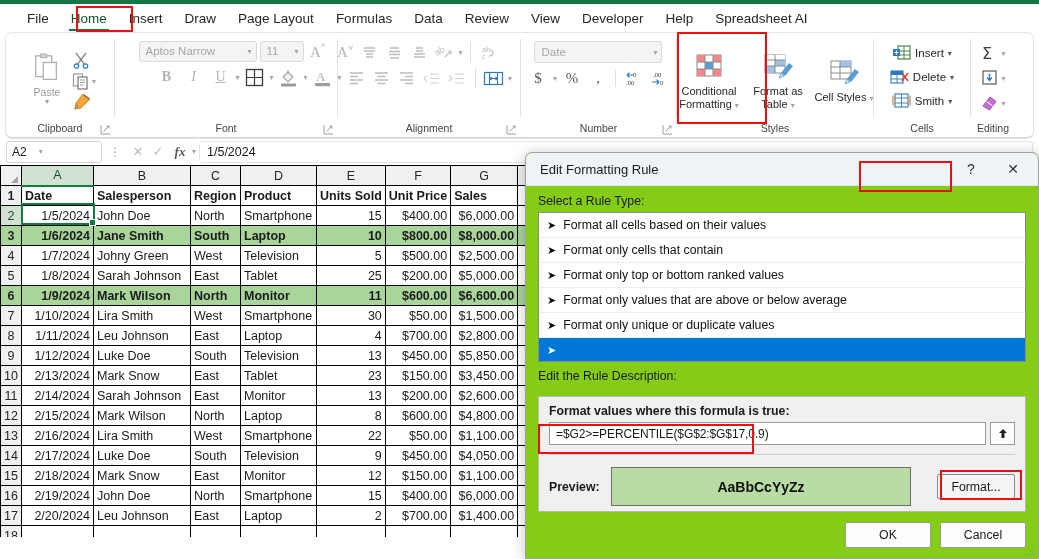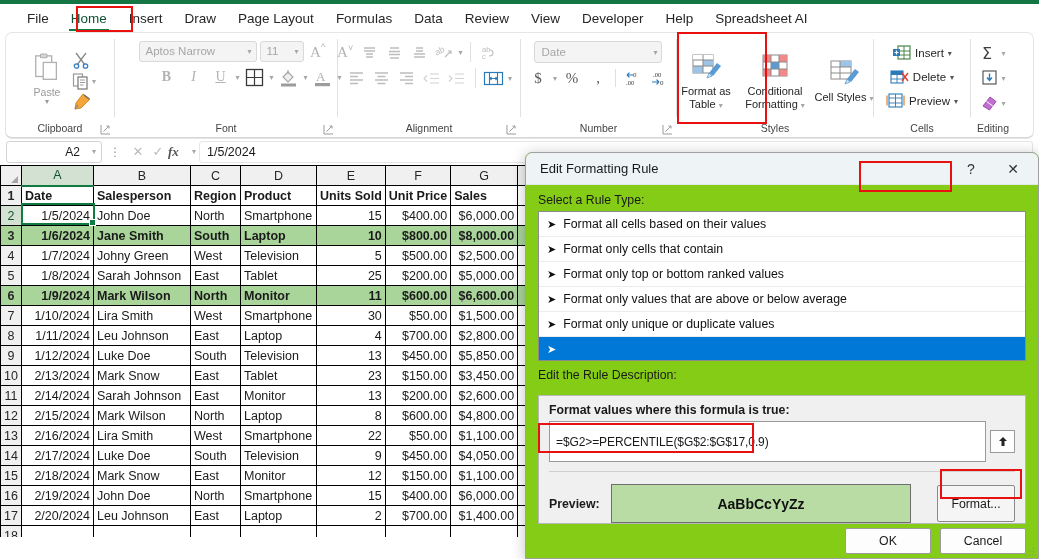--- a/index.html
+++ b/index.html
@@ -121,26 +121,26 @@
   .edit-body{ display:flex; flex-direction:column; gap:3px; padding-top:5px;}
   .editrow{ display:flex; align-items:center; gap:2px; height:22px;}
 
   
   .formulabar{
     height:27px; display:flex; align-items:center; gap:0; padding:2px 6px;
     background:#fff;
   }
   .namebox{
     width:96px; height:22px; border:1px solid #d4d4d4; border-radius:3px;
-    display:flex; align-items:center; justify-content:flex-end;
+    display:flex; align-items:center; justify-content:flex-start;
     padding:0 5px; font-size:12px; background:#fff;gap:12px;
   }
   .fb-sep{ color:#9a9a9a; font-size:12px; padding:0 7px; }
   .fb-ic{ width:20px; text-align:center; color:#bbb; font-size:13px; }
-  .fb-fx{ width:24px; color:#555; font-size:13px;
+  .fb-fx{ width:24px; text-align:center; color:#555; font-size:13px;
           font-style:italic; font-family:"Liberation Serif", serif; font-weight:bold;}
   .fb-input{
     flex:1; height:22px; border:1px solid #e6e6e6; border-radius:3px;
     display:flex; align-items:center; padding:0 7px; font-size:12.5px;
     background:#fff; margin-left:3px;
   }
 
   
   .gridwrap{ position:relative; height:372px; overflow:hidden; background:#fff; }
   table.sheet{ border-collapse:collapse; table-layout:fixed; }
@@ -206,39 +206,39 @@
   .ruleitem .bullet{ color:#111; margin-right:7px; font-size:11px; }
   .ruleitem.sel{ background:#0078d7; color:#fff; border-bottom:none;}
   .ruleitem.sel .bullet{ color:#fff; }
   .desc-box{
     margin-top:9px; border:1px solid #b8b8b8; background:#f0f0f0;
     flex:1; position:relative;
   }
   .fl-lbl{ font-size:12.3px; font-weight:bold; padding:7px 10px 4px 10px; }
   .fwrap{ padding:0 10px 0 10px; display:flex; align-items:center; gap:0; }
   .finput{
-    flex:1; height:41px; border:1px solid #9a9a9a; background:#fff;
+    flex:1; height:23px; border:1px solid #9a9a9a; background:#fff;
     display:flex; align-items:center; padding:0 6px; font-size:12px;
     font-family:"Liberation Sans", sans-serif; letter-spacing:-0.1px;
   }
   .collapse-btn{
     width:25px; height:23px; border:1px solid #9a9a9a; background:#fdfdfd;
     display:flex; align-items:center; justify-content:center; margin-left:4px;
     font-size:12px;
   }
   .hr{ height:1px; background:#d0d0d0; margin:9px 10px 0 10px; }
   .prev-row{ display:flex; align-items:center; padding:12px 10px 0 10px; gap:0; }
   .prev-lbl{ font-size:12.3px; font-weight:bold; width:62px; }
   .prev-box{
     flex:1; height:39px; border:1px solid #6e6e6e; background:#b8dca4;
     display:flex; align-items:center; justify-content:center;
     font-size:14px; font-weight:bold; color:#111; margin-right:26px;
   }
   .fmt-btn{
-    width:78px; height:37px; border:1px solid #8a8a8a; background:#f5f5f5;
+    width:78px; height:25px; border:1px solid #8a8a8a; background:#f5f5f5;
     display:flex; align-items:center; justify-content:center; font-size:12.3px;
     border-radius:2px;
   }
   .dlg-foot{
     height:46px; display:flex; align-items:center; justify-content:flex-end;
     padding:0 12px; gap:9px;
   }
   .foot-btn{
     width:86px; height:26px; border:1px solid #9b9b9b; background:#fdfdfd;
     display:flex; align-items:center; justify-content:center; font-size:12.3px;
@@ -496,44 +496,44 @@
     <svg class="dialog-launcher" viewBox="0 0 11 11">
       <path d="M1 1v9h9" stroke="#666" fill="none" stroke-width="1"></path>
         <path d="M3.5 7.5 L9 2" stroke="#666" stroke-width="1"></path>
         <path d="M6.5 2 H9 V4.5" stroke="#666" fill="none" stroke-width="1"></path>
     </svg>
   </div>
   <div class="grp-sep"></div>
 
   <div class="grp" style="width:196px">
     <div class="grp-body styles-body">
+      <div class="bigbtn" style="width:70px">
+        <svg width="36" height="30" viewBox="0 0 36 30">
+          <rect x="6" y="3" width="24" height="21" fill="#fff" stroke="#8a8a8a" stroke-width="1"></rect>
+          <rect x="6" y="3" width="8" height="7" fill="#f08a8a"></rect>
+          <rect x="22" y="3" width="8" height="7" fill="#f08a8a"></rect>
+          <rect x="14" y="10" width="8" height="7" fill="#5b9bd5"></rect>
+          <rect x="6" y="17" width="8" height="7" fill="#f08a8a"></rect>
+          <rect x="22" y="17" width="8" height="7" fill="#f08a8a"></rect>
+          <path d="M6 10h24M6 17h24M14 3v21M22 3v21" stroke="#8a8a8a" stroke-width="1"></path>
+        </svg>
+        <div class="lbl"><span>Conditional Formatting</span> <span class="chev">▾</span></div>
+      </div>
       <div class="bigbtn">
         <svg width="34" height="30" viewBox="0 0 34 30">
           <rect x="4" y="3" width="20" height="18" fill="#fff" stroke="#8a8a8a" stroke-width="1"></rect>
           <rect x="4" y="3" width="20" height="5" fill="#fff"></rect>
           <rect x="14" y="8" width="10" height="6" fill="#9dc3e6"></rect>
           <rect x="4" y="14" width="10" height="7" fill="#9dc3e6"></rect>
           <path d="M4 8h20M4 14h20M14 3v18" stroke="#8a8a8a" stroke-width="1"></path>
           <path d="M20 21 L28 11 l4 3 l-8 10 z" fill="#5b9bd5"></path>
           <path d="M20 21 l-2 5 l5 -2 z" fill="#cfe2f3" stroke="#5b9bd5" stroke-width=".8"></path>
         </svg>
         <div class="lbl"><span>Format as Table</span> <span class="chev">▾</span></div>
       </div>
-      <div class="bigbtn" style="width:70px">
-        <svg width="36" height="30" viewBox="0 0 36 30">
-          <rect x="6" y="3" width="24" height="21" fill="#fff" stroke="#8a8a8a" stroke-width="1"></rect>
-          <rect x="6" y="3" width="8" height="7" fill="#f08a8a"></rect>
-          <rect x="22" y="3" width="8" height="7" fill="#f08a8a"></rect>
-          <rect x="14" y="10" width="8" height="7" fill="#5b9bd5"></rect>
-          <rect x="6" y="17" width="8" height="7" fill="#f08a8a"></rect>
-          <rect x="22" y="17" width="8" height="7" fill="#f08a8a"></rect>
-          <path d="M6 10h24M6 17h24M14 3v21M22 3v21" stroke="#8a8a8a" stroke-width="1"></path>
-        </svg>
-        <div class="lbl"><span>Conditional Formatting</span> <span class="chev">▾</span></div>
-      </div>
       <div class="bigbtn">
         <svg width="34" height="30" viewBox="0 0 34 30">
           <rect x="4" y="3" width="20" height="18" fill="#fff" stroke="#8a8a8a" stroke-width="1"></rect>
           <rect x="13" y="3" width="11" height="6" fill="#9dc3e6"></rect>
           <path d="M4 9h20M4 15h20M13 3v18" stroke="#8a8a8a" stroke-width="1"></path>
           <path d="M20 21 L28 11 l4 3 l-8 10 z" fill="#5b9bd5"></path>
           <path d="M20 21 l-2 5 l5 -2 z" fill="#cfe2f3" stroke="#5b9bd5" stroke-width=".8"></path>
         </svg>
         <div class="lbl"><span>Cell Styles</span> <span class="chev">▾</span></div>
       </div>
@@ -564,21 +564,21 @@
         </svg>
         <span class="lbl">Delete</span>
         <span class="chv">▾</span>
       </div>
       <div class="cellrow">
         <svg width="19" height="18" viewBox="0 0 19 18">
           <rect x="3" y="2" width="13" height="13" fill="#fff" stroke="#2b7bb9" stroke-width="1.1"></rect>
           <path d="M3 6h13M3 11h13M9.5 2v13" stroke="#2b7bb9" stroke-width=".9"></path>
           <path d="M1 3.5v10M18 3.5v10" stroke="#e07b2b" stroke-width="1.2"></path>
         </svg>
-        <span class="lbl">Preview</span>
+        <span class="lbl">Smith</span>
         <span class="chv">▾</span>
       </div>
     </div>
     <div class="grp-label">Cells</div>
   </div>
   <div class="grp-sep"></div>
 
   <div class="grp" style="width:44px">
     <div class="grp-body edit-body">
       <div class="editrow">

